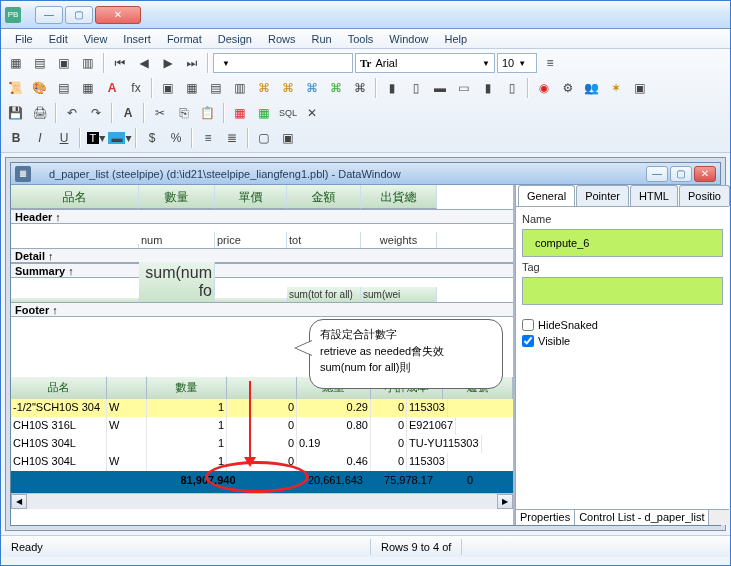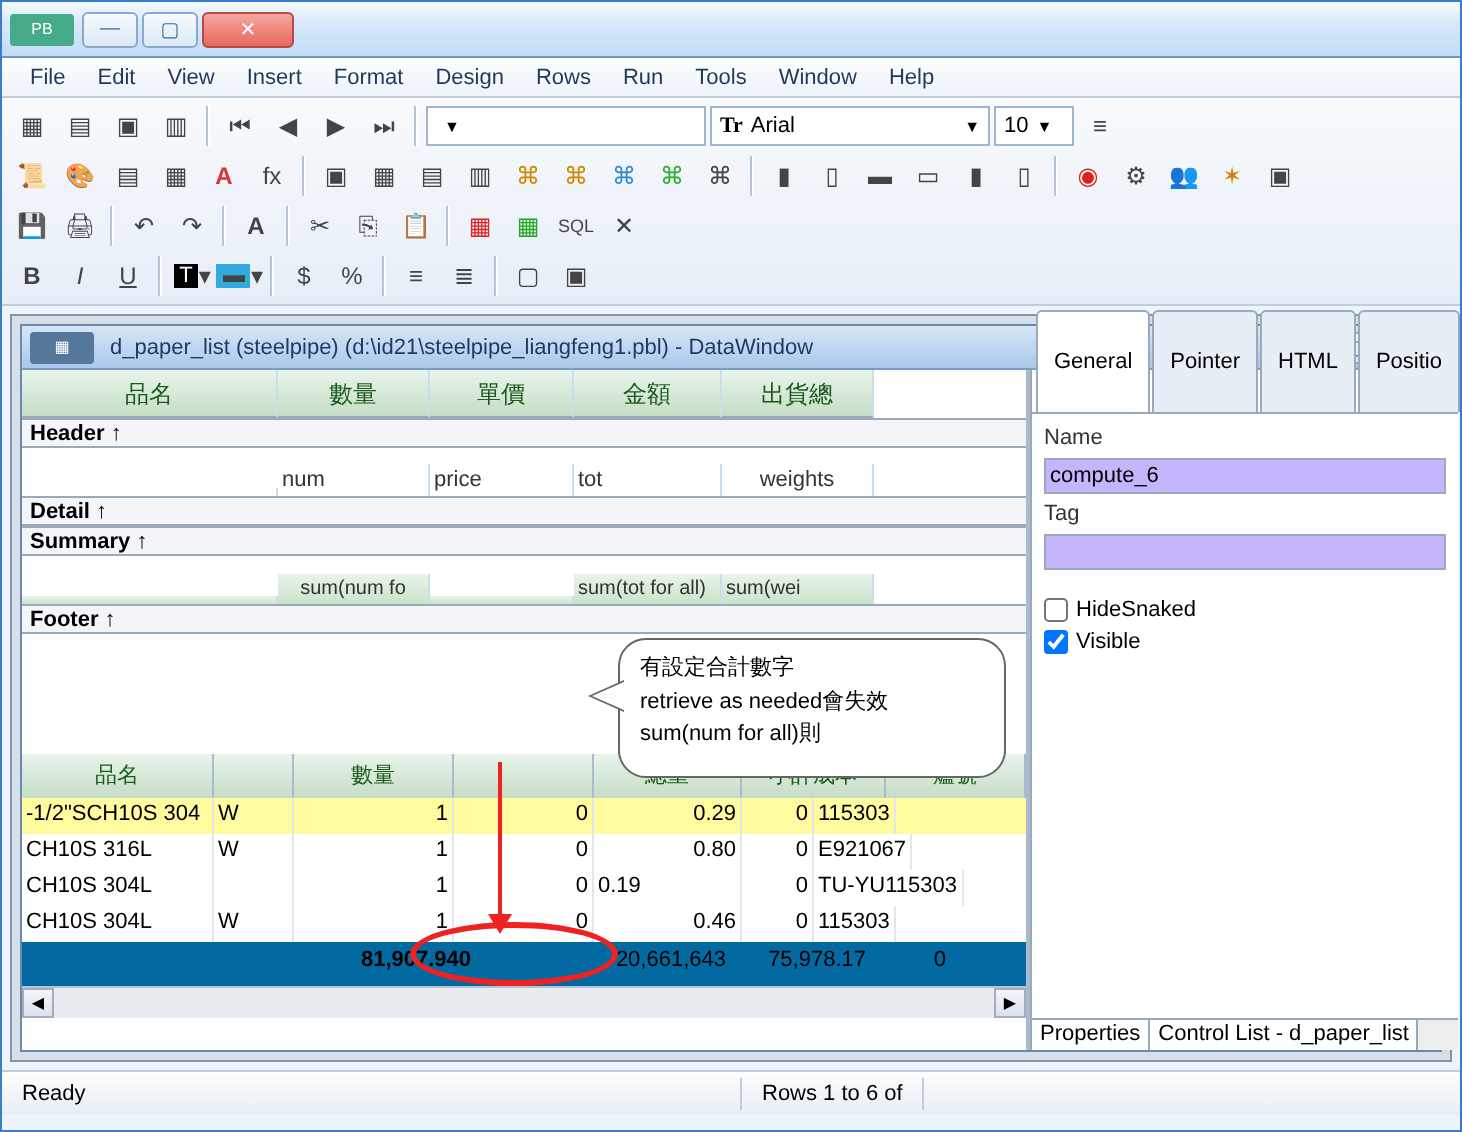--- a/index.html
+++ b/index.html
@@ -1,19 +1,19 @@
 <!DOCTYPE html>
 <html><head>
 <meta charset="utf-8">
 <style>
 *{margin:0;padding:0;box-sizing:border-box;font-family:Tahoma,Arial,sans-serif;font-size:11px}
 body{background:#fff;overflow:hidden;width:731px;height:566px;position:relative}
 .window{border:1px solid #3a7dd0;background:#eef4fb}
 .titlebar{height:28px;background:linear-gradient(#f5fafe,#d8e9fb 40%,#c2ddf6);display:flex;align-items:center;padding:0 4px;border-bottom:1px solid #6e98c1}
-.title-icon{width:32px;height:16px;margin-right:4px;display:inline-flex;align-items:center;justify-content:center;background:#4a8;border-radius:2px;color:#fff;font-size:8px}
+.title-icon{width:16px;height:16px;margin-right:14px;display:inline-flex;align-items:center;justify-content:center;background:#4a8;border-radius:2px;color:#fff;font-size:8px}
 .title-text{flex:1;color:#1e395b;font-size:12px}
 .win-btns{display:flex;gap:2px}
 .win-btn{width:28px;height:18px;border:1px solid #8aa9cb;background:linear-gradient(#f5fafd,#dce9f6);border-radius:3px;display:flex;align-items:center;justify-content:center;font-size:10px;color:#3b6ea5}
 .win-btn.close{width:46px;background:linear-gradient(#f5a6a1,#e8685f);border-color:#b84943;color:#fff}
 .menubar{height:20px;background:linear-gradient(#fdfdfd,#edf3fa);display:flex;align-items:center;padding:0 6px;border-bottom:1px solid #c0cddb}
 .menu-item{padding:2px 8px;color:#1e395b;cursor:default}
 .toolbar{background:linear-gradient(#f8fafd,#e6eef7);border-bottom:1px solid #c0cddb;padding:2px 4px;display:flex;flex-wrap:wrap;align-items:center;gap:1px}
 .toolbar-row{display:flex;align-items:center;gap:2px;padding:1px 0;flex-wrap:wrap}
 .tbtn{width:22px;height:22px;border:1px solid transparent;display:inline-flex;align-items:center;justify-content:center;font-size:12px;color:#444;cursor:default;border-radius:2px}
 .tsep{width:2px;height:20px;border-left:1px solid #b6c5d6;border-right:1px solid #fff;margin:0 2px}
@@ -44,27 +44,27 @@
 .prev-tot{display:flex;height:22px;background:#0369a1;font-size:11px}
 .prev-tot>div{padding:3px 2px;text-align:right}
 .ellipse{position:absolute;width:104px;height:32px;border:3px solid #e22;border-radius:50%;left:194px;top:276px}
 .arrow-line{position:absolute;width:2px;height:78px;background:#e22;left:238px;top:196px}
 .arrow-head{position:absolute;left:233px;top:272px;width:0;height:0;border-left:6px solid transparent;border-right:6px solid transparent;border-top:10px solid #e22}
 .callout{position:absolute;left:298px;top:134px;width:194px;height:70px;background:#fff;border:1px solid #666;border-radius:14px;padding:6px 10px;font-size:12px;line-height:1.5}
 .callout:before{content:"";position:absolute;left:-16px;top:20px;width:0;height:0;border-top:8px solid transparent;border-bottom:8px solid transparent;border-right:18px solid #666}
 .callout:after{content:"";position:absolute;left:-14px;top:21px;width:0;height:0;border-top:7px solid transparent;border-bottom:7px solid transparent;border-right:16px solid #fff}
 .props-pane{width:214px;background:#f1f3f6;border-left:1px solid #9ab;display:flex;flex-direction:column}
 .tabs{display:flex;background:#fff;border-bottom:1px solid #9ab;align-items:flex-end;height:22px;padding-left:2px}
-.tab{padding:19px 8px;border:1px solid #9ab;border-bottom:none;background:#e8eef5;margin-right:1px;font-size:11px;border-radius:3px 3px 0 0}
+.tab{padding:4px 8px;border:1px solid #9ab;border-bottom:none;background:#e8eef5;margin-right:1px;font-size:11px;border-radius:3px 3px 0 0}
 .tab.active{background:#fff}
 .tab-arrows{margin-left:auto;display:flex}
 .tab-arrow{width:14px;height:16px;border:1px solid #9ab;background:#fff;font-size:8px;display:flex;align-items:center;justify-content:center}
 .props-body{padding:6px;background:#fff;flex:1;display:flex;flex-direction:column;gap:4px}
 .field-label{font-size:11px;color:#333}
-.field-input{border:1px solid #9ab;height:18px;padding:1px 2px;background:#c4b5fd}
+.field-input{border:1px solid #9ab;height:28px;padding:1px 12px;background:#bef264}
 .chk{display:flex;align-items:center;gap:4px}
 .chk input{width:12px;height:12px}
 .prop-tabs{height:16px;display:flex;border-top:1px solid #9ab;font-size:9px;background:#eee}
 .prop-tab{padding:1px 4px;border-right:1px solid #9ab;background:#fff}
 .statusbar{height:22px;background:linear-gradient(#fdfdfd,#e6eef7);border-top:1px solid #c0cddb;display:flex;align-items:center}
 .status-cell{padding:2px 10px;border-right:1px solid #c0cddb}
 .scroll-stub{height:16px;background:#e8ecf1;border-top:1px solid #b9c4d0;display:flex}
 .scroll-stub .arrow{width:16px;border:1px solid #aab;background:linear-gradient(#f3f6fa,#d9e2ee);font-size:8px;display:flex;align-items:center;justify-content:center}
 .scroll-stub .track{flex:1}
 </style>
@@ -222,21 +222,21 @@
        <div class="col-cell" style="width:76px;text-align:center">weights</div>
       </div>
       <div class="band-label">
                 <span>Detail ↑</span>
               </div>
       <div class="band-label">
                 <span>Summary ↑</span>
               </div>
       <div class="sum-row">
        <div class="col-cell" style="width:128px"></div>
-       <div class="col-cell" style="width:76px;text-align:center;font-size:10px">sum(num fo</div>
+       <div class="col-cell" style="width:76px;text-align:right;font-size:16px">sum(num fo</div>
        <div class="col-cell" style="width:72px"></div>
        <div class="col-cell" style="width:74px;text-align:left;font-size:10px">sum(tot for all)</div>
        <div class="col-cell" style="width:76px;text-align:left;font-size:10px">sum(wei</div>
       </div>
       <div class="band-label">
                 <span>Footer ↑</span>
               </div>
 
       <div class="preview-pane">
        <div class="prev-hdr">
@@ -338,15 +338,15 @@
       <div class="prop-tab">Properties</div>
       <div class="prop-tab">Control List - d_paper_list</div>
      </div>
     </div>
    </div>
   </div>
  </div>
 
  <div class="statusbar">
   <div class="status-cell" style="width:370px">Ready</div>
-  <div class="status-cell">Rows 1 to 6 of</div>
+  <div class="status-cell">Rows 9 to 4 of</div>
  </div>
 </div>
 
 </body></html>

